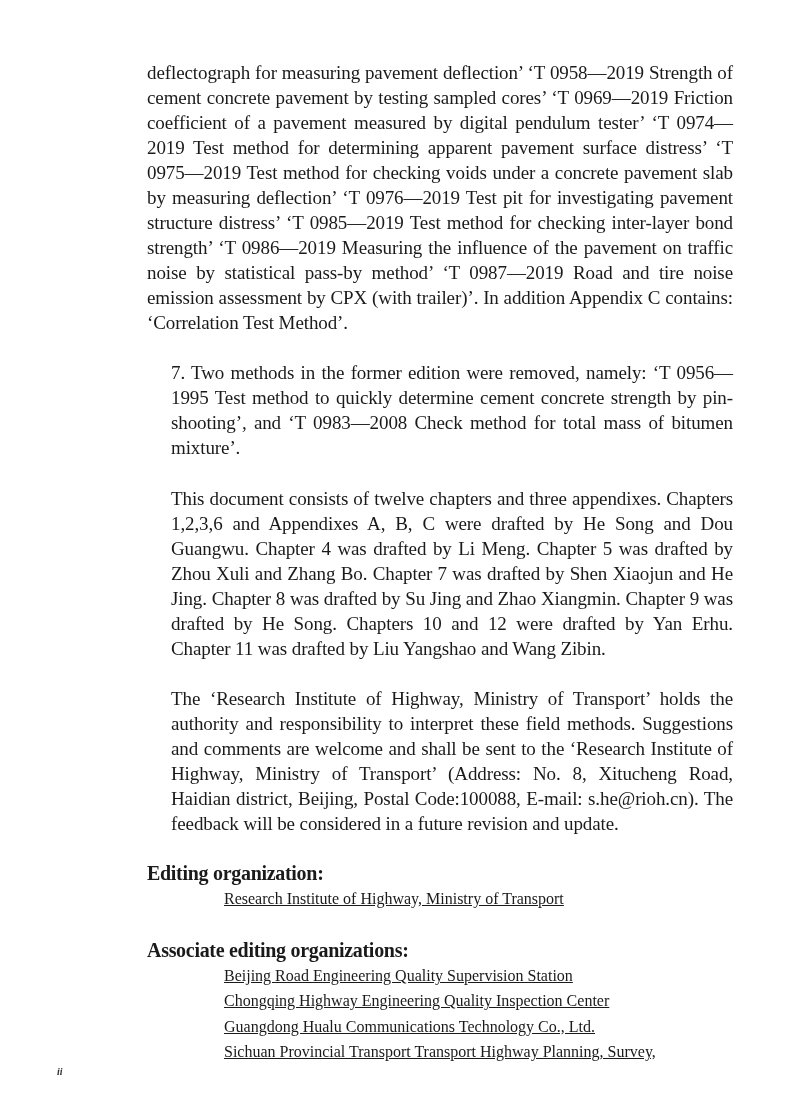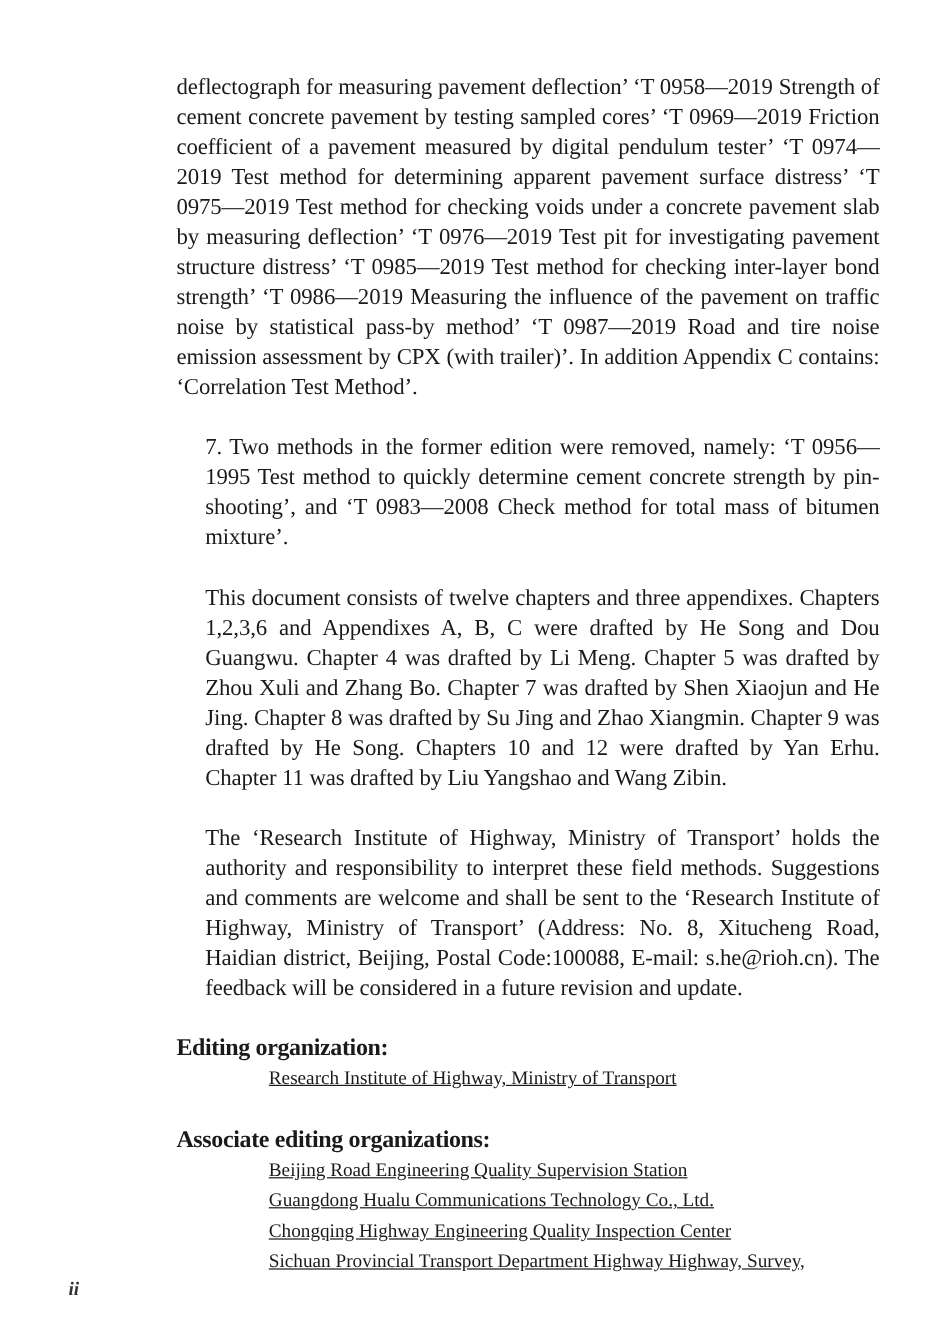--- a/index.html
+++ b/index.html
@@ -49,21 +49,21 @@
     .section {
       margin-top: 25px;
     }
     .section2 {
       margin-top: 27px;
     }
     .page-number {
       position: absolute;
       left: 57px;
       top: 1066px;
-      font-size: 16px;
+      font-size: 10px;
       font-style: italic;
       font-weight: bold;
       color: #333;
       font-family: "Liberation Serif", serif;
     }
   </style>
 </head>
 <body>
 
 <div class="page">
@@ -73,19 +73,19 @@
   <p class="para">The ‘Research Institute of Highway, Ministry of Transport’ holds the authority and responsibility to interpret these field methods. Suggestions and comments are welcome and shall be sent to the ‘Research Institute of Highway, Ministry of Transport’ (Address: No. 8, Xitucheng Road, Haidian district, Beijing, Postal Code:100088, E-mail: s.he@rioh.cn). The feedback will be considered in a future revision and update.</p>
 
   <div class="section">
     <p class="heading">Editing organization:</p>
     <p class="org-line">Research Institute of Highway, Ministry of Transport</p>
   </div>
 
   <div class="section2">
     <p class="heading">Associate editing organizations:</p>
     <p class="org-line">Beijing Road Engineering Quality Supervision Station</p>
+    <p class="org-line">Chongqing Highway Engineering Quality Inspection Center</p>
     <p class="org-line">Guangdong Hualu Communications Technology Co., Ltd.</p>
-    <p class="org-line">Chongqing Highway Engineering Quality Inspection Center</p>
-    <p class="org-line">Sichuan Provincial Transport Department Highway Highway, Survey,</p>
+    <p class="org-line">Sichuan Provincial Transport Transport Highway Planning, Survey,</p>
   </div>
 </div>
 
 <div class="page-number">ii</div>
 
 </body></html>

